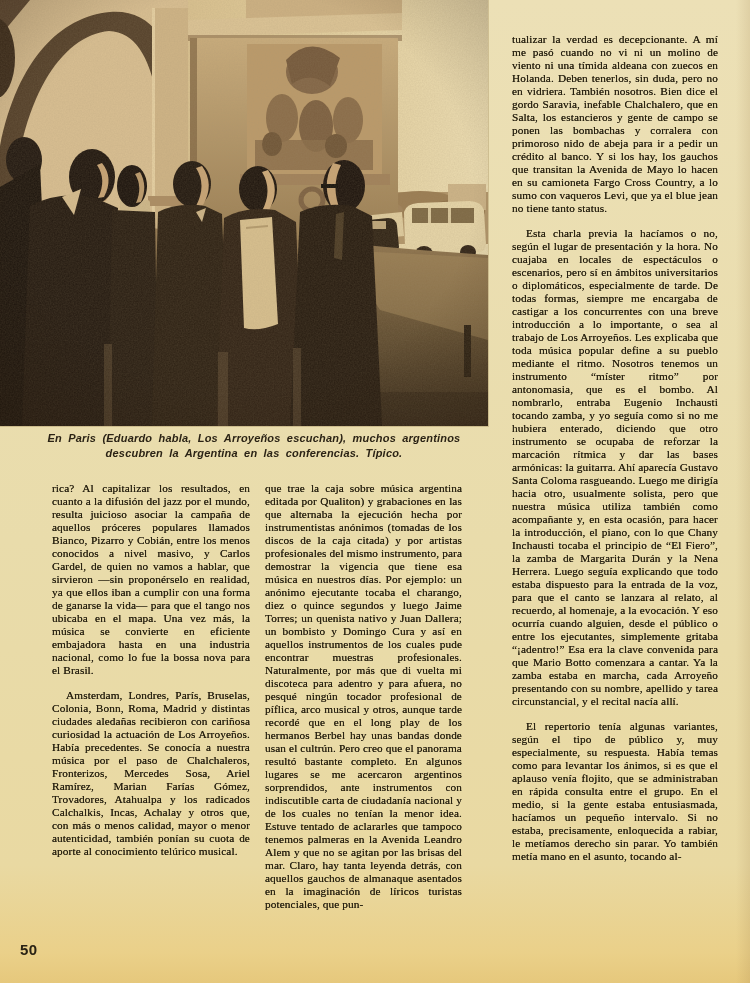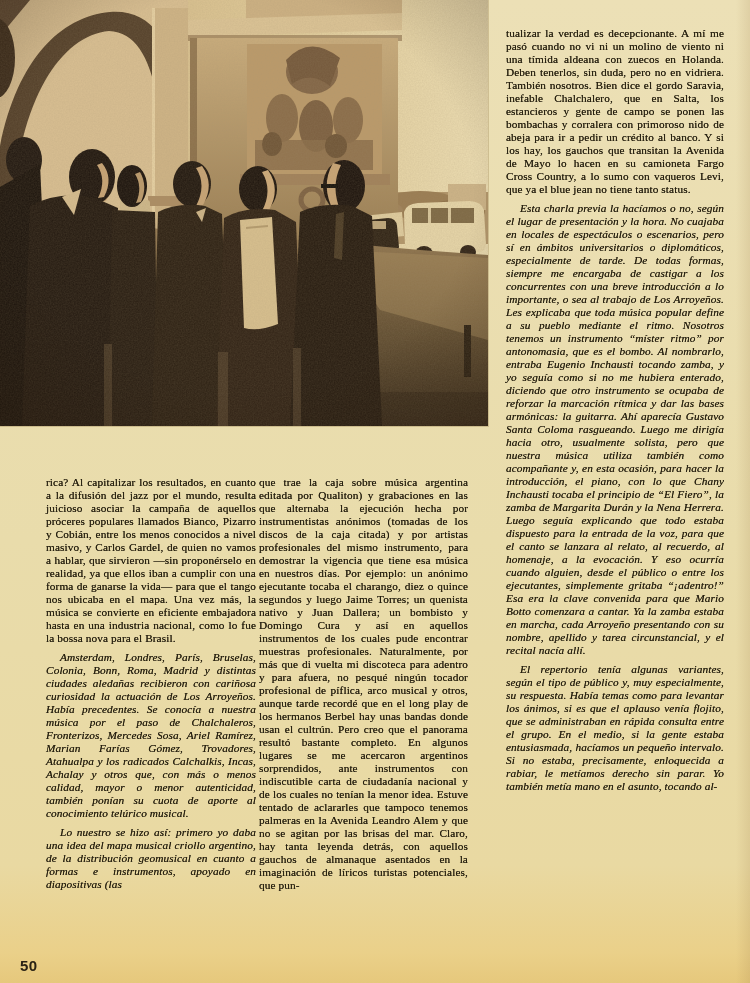--- a/index.html
+++ b/index.html
@@ -12,27 +12,27 @@
     background:linear-gradient(90deg,rgba(140,105,55,0),rgba(140,105,55,.14));pointer-events:none;}
   .photo{position:absolute;left:0;top:0;width:488px;height:426px;box-shadow:0 0 0 1px rgba(120,90,45,.25);}
   .photo svg{display:block;width:100%;height:100%;}
   .caption{
     position:absolute;left:28px;top:431px;width:452px;text-align:center;
     font-family:"Liberation Sans", sans-serif;font-style:italic;font-weight:bold;
     font-size:11px;line-height:15px;letter-spacing:.2px;word-spacing:3px;color:#2b2315;
   }
   .col{position:absolute;text-align:justify;color:#262010;font-size:11.3px;line-height:13px;
        letter-spacing:.1px;text-shadow:0 0 .4px rgba(36,28,12,.85);}
-  .col p{margin:6px;padding:0;}
-  .col p:not(:first-child){text-indent:14px;font-style:italic;}
+  .col p{margin:12px;padding:0;}
+  .col p:not(:first-child){text-indent:14px;}
   .col1{left:40px;top:470px;width:222px;}
   .col2{left:253px;top:470px;width:221px;}
   .col3{left:500px;top:21px;width:230px;}
   .pagenum{position:absolute;left:20px;top:941px;font-family:"Liberation Sans", sans-serif;
-    font-weight:bold;font-size:15px;color:#292214;letter-spacing:.5px;margin-top:16px;}
+    font-weight:bold;font-size:15px;color:#292214;letter-spacing:.5px;}
 </style>
 </head>
 <body>
 
 <div class="page">
 
   <div class="photo">
     <svg viewBox="0 0 488 426" preserveAspectRatio="none">
       <defs>
         <linearGradient id="sky" x1="0" y1="0" x2="1" y2="0">
@@ -175,25 +175,25 @@
         <rect x="104" y="344" width="8" height="82" fill="#5a4730" opacity=".6"></rect>
         <rect x="218" y="352" width="10" height="74" fill="#5a4730" opacity=".6"></rect>
         <rect x="293" y="348" width="8" height="78" fill="#5a4730" opacity=".6"></rect>
       </g>
 
       <rect width="488" height="426" filter="url(#grain)"></rect>
       <rect width="488" height="426" fill="url(#vig)"></rect>
     </svg>
   </div>
 
+  <div class="caption">En Paris (Eduardo habla, Los Arroyeños escuchan), muchos argentinos descubren la Argentina en las conferencias. Típico.</div>
 
   <div class="col col1">
     <p>rica? Al capitalizar los resultados, en cuanto a la difusión del jazz por el mundo, resulta juicioso asociar la campaña de aquellos próceres populares llamados Bianco, Pizarro y Cobián, entre los menos conocidos a nivel masivo, y Carlos Gardel, de quien no vamos a hablar, que sirvieron —sin proponérselo en realidad, ya que ellos iban a cumplir con una forma de ganarse la vida— para que el tango nos ubicaba en el mapa. Una vez más, la música se convierte en eficiente embajadora hasta en una industria nacional, como lo fue la bossa nova para el Brasil.</p>
     <p>Amsterdam, Londres, París, Bruselas, Colonia, Bonn, Roma, Madrid y distintas ciudades aledañas recibieron con cariñosa curiosidad la actuación de Los Arroyeños. Había precedentes. Se conocía a nuestra música por el paso de Chalchaleros, Fronterizos, Mercedes Sosa, Ariel Ramírez, Marian Farías Gómez, Trovadores, Atahualpa y los radicados Calchalkis, Incas, Achalay y otros que, con más o menos calidad, mayor o menor autenticidad, también ponían su cuota de aporte al conocimiento telúrico musical.</p>
-    <p>Lo nuestro se hizo así: primero yo daba una idea del mapa musical criollo argentino, de la distribución geomusical en cuanto a formas e instrumentos, apoyado en diapositivas (las</p>
   </div>
 
   <div class="col col2">
     <p>que trae la caja sobre música argentina editada por Qualiton) y grabaciones en las que alternaba la ejecución hecha por instrumentistas anónimos (tomadas de los discos de la caja citada) y por artistas profesionales del mismo instrumento, para demostrar la vigencia que tiene esa música en nuestros días. Por ejemplo: un anónimo ejecutante tocaba el charango, diez o quince segundos y luego Jaime Torres; un quenista nativo y Juan Dallera; un bombisto y Domingo Cura y así en aquellos instrumentos de los cuales pude encontrar muestras profesionales. Naturalmente, por más que di vuelta mi discoteca para adentro y para afuera, no pesqué ningún tocador profesional de píflica, arco musical y otros, aunque tarde recordé que en el long play de los hermanos Berbel hay unas bandas donde usan el cultrún. Pero creo que el panorama resultó bastante completo. En algunos lugares se me acercaron argentinos sorprendidos, ante instrumentos con indiscutible carta de ciudadanía nacional y de los cuales no tenían la menor idea. Estuve tentado de aclararles que tampoco tenemos palmeras en la Avenida Leandro Alem y que no se agitan por las brisas del mar. Claro, hay tanta leyenda detrás, con aquellos gauchos de almanaque asentados en la imaginación de líricos turistas potenciales, que pun-</p>
   </div>
 
   <div class="col col3">
     <p>tualizar la verdad es decepcionante. A mí me pasó cuando no vi ni un molino de viento ni una tímida aldeana con zuecos en Holanda. Deben tenerlos, sin duda, pero no en vidriera. También nosotros. Bien dice el gordo Saravia, inefable Chalchalero, que en Salta, los estancieros y gente de campo se ponen las bombachas y corralera con primoroso nido de abeja para ir a pedir un crédito al banco. Y si los hay, los gauchos que transitan la Avenida de Mayo lo hacen en su camioneta Fargo Cross Country, a lo sumo con vaqueros Levi, que ya el blue jean no tiene tanto status.</p>
     <p>Esta charla previa la hacíamos o no, según el lugar de presentación y la hora. No cuajaba en locales de espectáculos o escenarios, pero sí en ámbitos universitarios o diplomáticos, especialmente de tarde. De todas formas, siempre me encargaba de castigar a los concurrentes con una breve introducción a lo importante, o sea al trabajo de Los Arroyeños. Les explicaba que toda música popular define a su pueblo mediante el ritmo. Nosotros tenemos un instrumento “míster ritmo” por antonomasia, que es el bombo. Al nombrarlo, entraba Eugenio Inchausti tocando zamba, y yo seguía como si no me hubiera enterado, diciendo que otro instrumento se ocupaba de reforzar la marcación rítmica y dar las bases armónicas: la guitarra. Ahí aparecía Gustavo Santa Coloma rasgueando. Luego me dirigía hacia otro, usualmente solista, pero que nuestra música utiliza también como acompañante y, en esta ocasión, para hacer la introducción, el piano, con lo que Chany Inchausti tocaba el principio de “El Fiero”, la zamba de Margarita Durán y la Nena Herrera. Luego seguía explicando que todo estaba dispuesto para la entrada de la voz, para que el canto se lanzara al relato, al recuerdo, al homenaje, a la evocación. Y eso ocurría cuando alguien, desde el público o entre los ejecutantes, simplemente gritaba “¡adentro!” Esa era la clave convenida para que Mario Botto comenzara a cantar. Ya la zamba estaba en marcha, cada Arroyeño presentando con su nombre, apellido y tarea circunstancial, y el recital nacía allí.</p>
     <p>El repertorio tenía algunas variantes, según el tipo de público y, muy especialmente, su respuesta. Había temas como para levantar los ánimos, si es que el aplauso venía flojito, que se administraban en rápida consulta entre el grupo. En el medio, si la gente estaba entusiasmada, hacíamos un pequeño intervalo. Si no estaba, precisamente, enloquecida a rabiar, le metíamos derecho sin parar. Yo también metía mano en el asunto, tocando al-</p>

